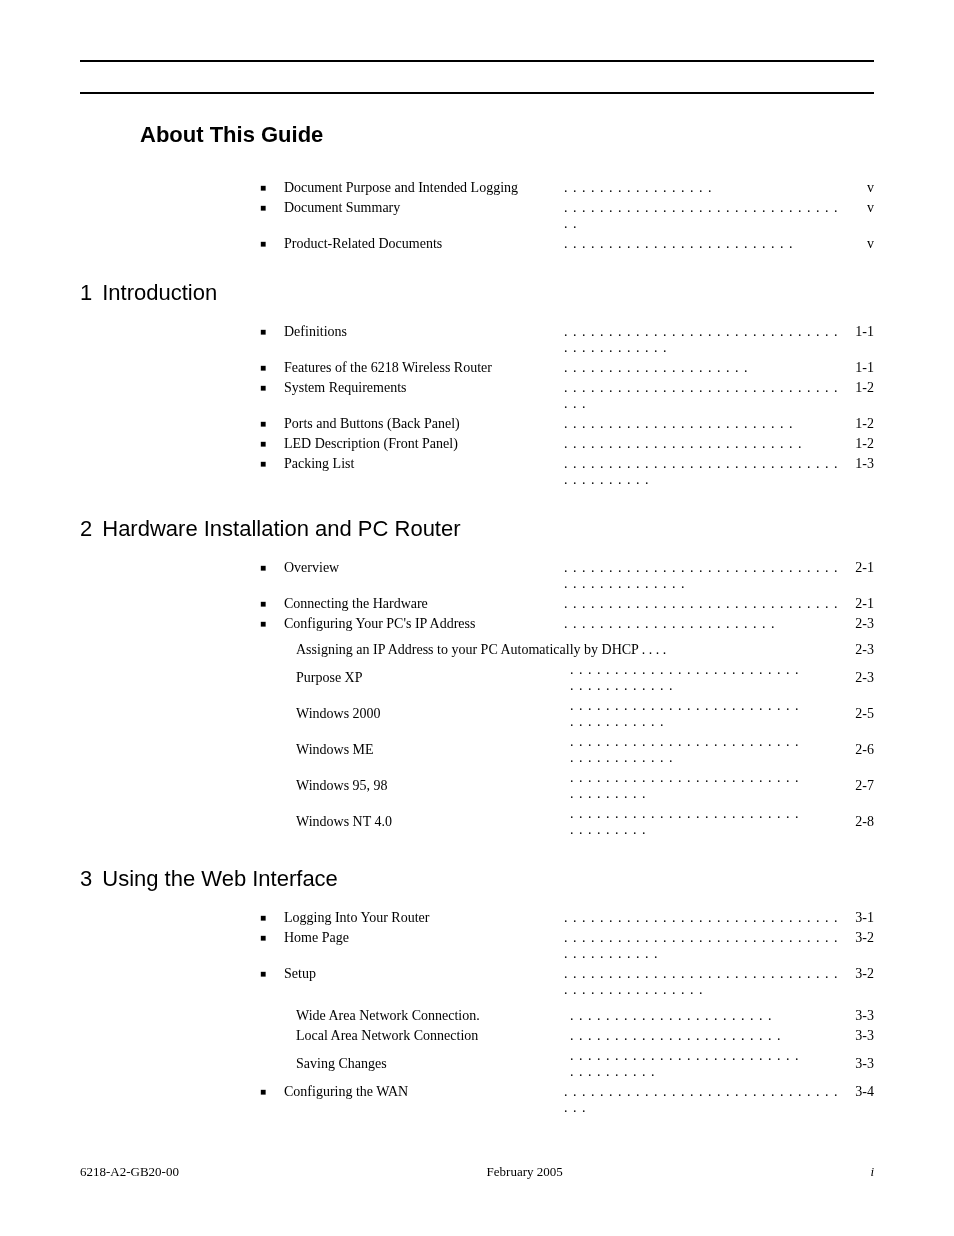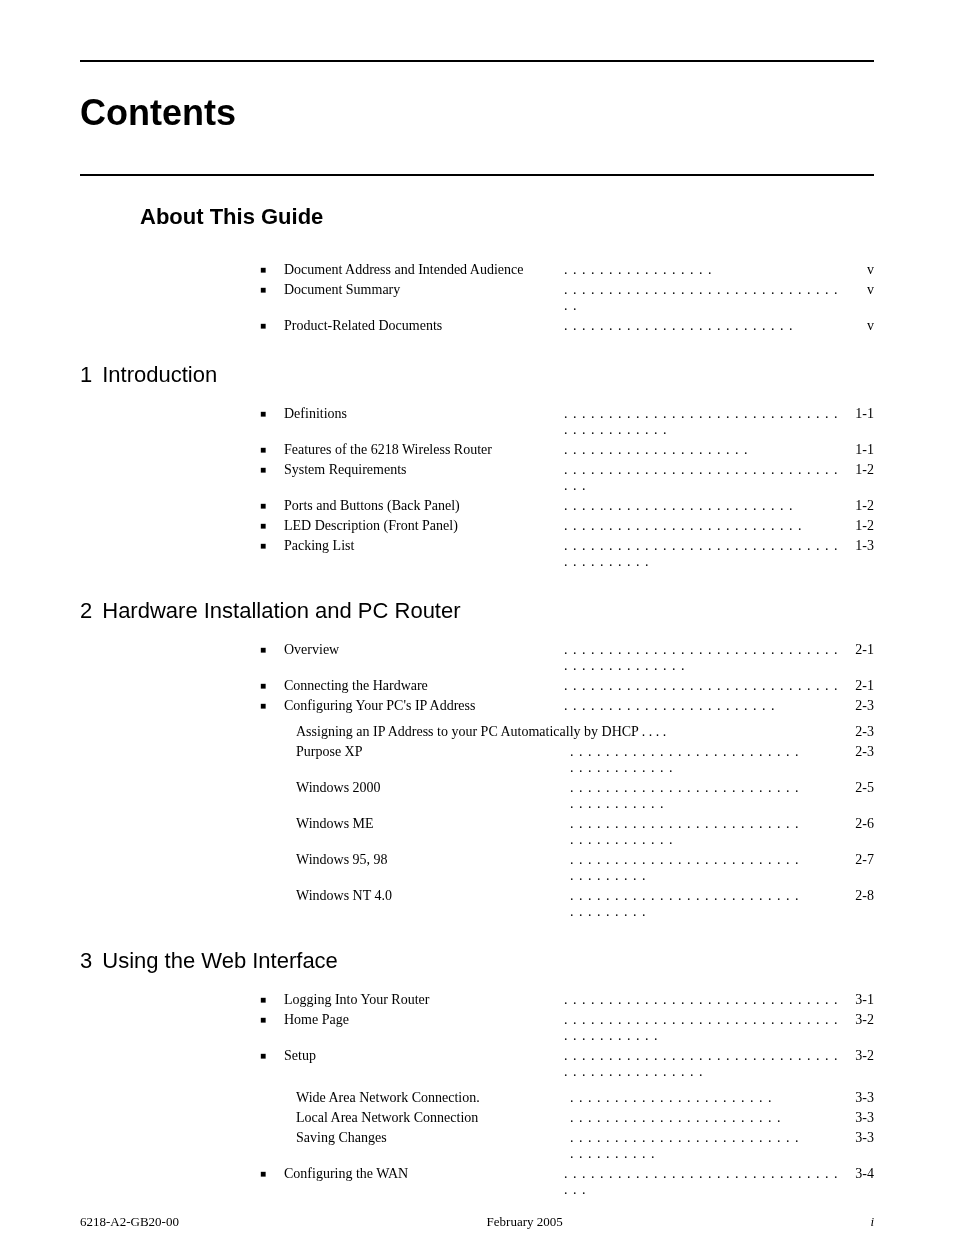--- a/index.html
+++ b/index.html
@@ -99,21 +99,21 @@
       min-width: 30px;
       text-align: right;
     }
 
     .sub-entries {
       margin-left: 180px;
     }
 
     .sub-entry {
       display: flex;
-      align-items: flex-start;
+      align-items: center;
       margin-bottom: 4px;
       font-size: 14px;
       font-family: Times New Roman, Times, serif;
       padding-left: 36px;
       gap: 36px;
     }
 
     .sub-entry .entry-text {
       flex: 1;
       white-space: nowrap;
@@ -150,30 +150,29 @@
       font-style: italic;
     }
   </style>
 </head>
 <body>
 
 <div class="page">
 
   <hr class="top-rule">
 
-  <h1 class="page-title">Contents</h1>
 
   <hr class="section-rule">
 
   <div class="toc-section">
     <div class="section-heading">About This Guide</div>
     <div class="toc-entries">
       <div class="toc-entry">
         <span class="bullet">■</span>
-        <span class="entry-text">Document Address and Intended Audience</span>
+        <span class="entry-text">Document Purpose and Intended Logging</span>
         <span class="dots">. . . . . . . . . . . . . . . . .</span>
         <span class="page-num">v</span>
       </div>
       <div class="toc-entry">
         <span class="bullet">■</span>
         <span class="entry-text">Document Summary</span>
         <span class="dots">. . . . . . . . . . . . . . . . . . . . . . . . . . . . . . . . .</span>
         <span class="page-num">v</span>
       </div>
       <div class="toc-entry">

